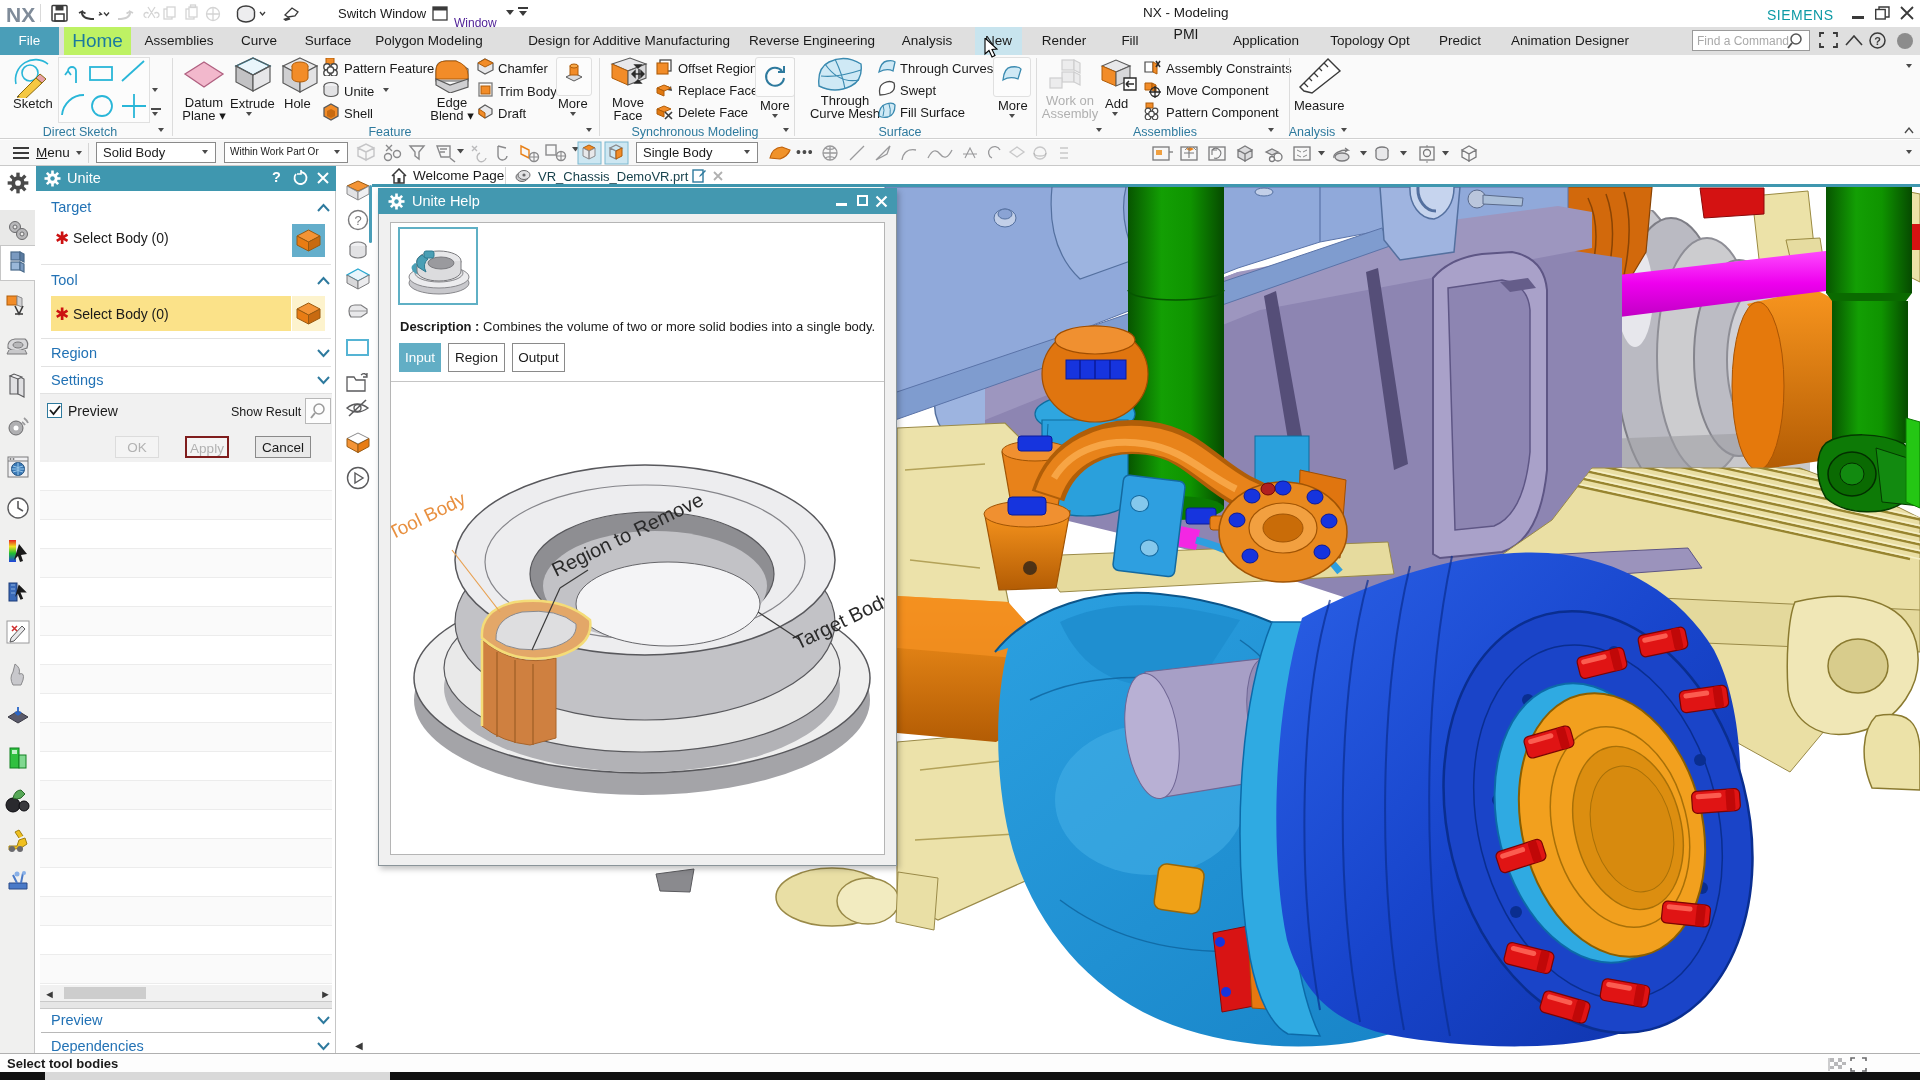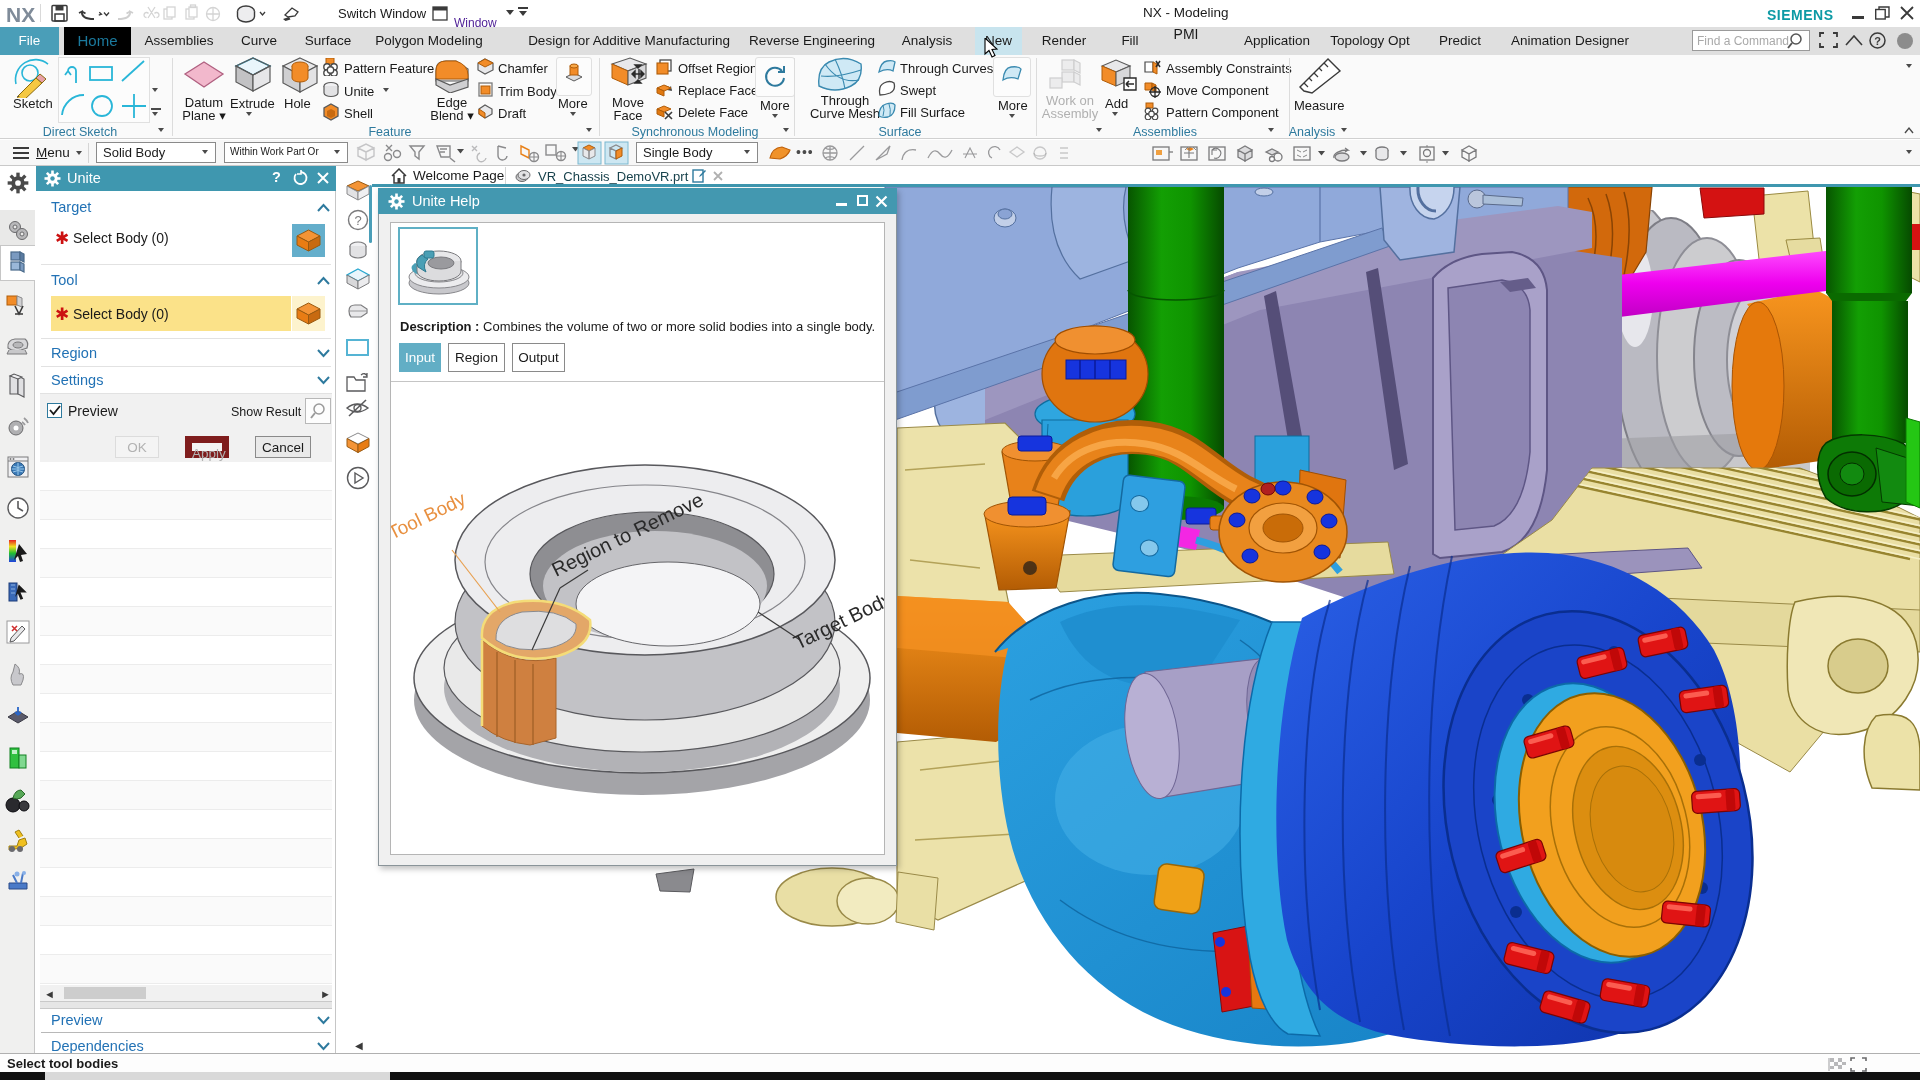--- a/index.html
+++ b/index.html
@@ -47,46 +47,46 @@
 <div class="ab" style="left:338px;top:6px;font-size:13px;color:#1a1a1a">Switch Window</div>
 <svg class="ab" style="left:432px;top:5px" width="18" height="17" viewBox="0 0 18 17">
       <rect x="1" y="2" width="14" height="13" fill="#fff" stroke="#3a3a3a" stroke-width="1.3"></rect>
       <rect x="1" y="2" width="14" height="3.5" fill="#3a3a3a"></rect>
     </svg>
 <div class="ab" style="left:454px;top:16px;font-size:12px;color:#4c1d95">Window</div>
 <div class="ab" style="left:506px;top:10px;width:0;height:0;border:4px solid transparent;border-top:5px solid #3a3a3a"></div>
 <div class="ab" style="left:518px;top:7px;width:10px;height:2px;background:#3a3a3a"></div>
 <div class="ab" style="left:519px;top:11px;width:0;height:0;border:4px solid transparent;border-top:5px solid #3a3a3a"></div>
 <div class="ab" style="left:1143px;top:5px;font-size:13.5px;color:#1a1a1a">NX - Modeling</div>
-<div class="ab" style="left:1767px;top:7px;font-size:14px;font-weight:bold;color:#0d9aa5;letter-spacing:0.5px">SIEMENS</div>
+<div class="ab" style="left:1767px;top:7px;font-size:14px;font-weight:normal;color:#0d9aa5;letter-spacing:0.5px">SIEMENS</div>
 <div class="ab" style="left:1852px;top:16px;width:12px;height:2.5px;background:#3a3a3a"></div>
 <svg class="ab" style="left:1875px;top:6px" width="15" height="14" viewBox="0 0 15 14">
       <rect x="0.7" y="3.5" width="9.5" height="9.5" fill="#fff" stroke="#3a3a3a" stroke-width="1.4"></rect>
       <path d="M4,3.5 v-2.5 h10 v10 h-3.5" fill="none" stroke="#3a3a3a" stroke-width="1.4"></path>
     </svg>
 <svg class="ab" style="left:1900px;top:6px" width="14" height="14" viewBox="0 0 14 14">
       <path d="M1,1 L13,13 M13,1 L1,13" stroke="#3a3a3a" stroke-width="1.8"></path>
     </svg>
 
 <div class="ab" style="left:0;top:27px;width:1920px;height:28px;background:#dfdfdf"></div>
 <div class="ab" style="left:0;top:27px;width:59px;height:28px;background:#4a9eb8;color:#fff;font-size:13.5px;text-align:center;line-height:28px">File</div>
-<div class="ab" style="left:64px;top:27px;width:67px;height:28px;background:#000000;color:#1b7a9e;font-size:15px;text-align:center;line-height:28px">Home</div>
+<div class="ab" style="left:64px;top:27px;width:67px;height:28px;background:#bef264;color:#1b7a9e;font-size:19px;text-align:center;line-height:28px">Home</div>
 <div class="ab" style="left:975px;top:27px;width:47px;height:28px;background:#c8e4ee"></div>
 <div class="ab" style="left:136px;top:27px;width:86px;line-height:28px;text-align:center;font-size:13.5px;color:#1a1a1a">Assemblies</div>
 <div class="ab" style="left:226px;top:27px;width:66px;line-height:28px;text-align:center;font-size:13.5px;color:#1a1a1a">Curve</div>
 <div class="ab" style="left:292px;top:27px;width:72px;line-height:28px;text-align:center;font-size:13.5px;color:#1a1a1a">Surface</div>
 <div class="ab" style="left:372px;top:27px;width:114px;line-height:28px;text-align:center;font-size:13.5px;color:#1a1a1a">Polygon Modeling</div>
 <div class="ab" style="left:508px;top:27px;width:222px;line-height:28px;text-align:right;font-size:13.5px;color:#1a1a1a">Design for Additive Manufacturing</div>
 <div class="ab" style="left:744px;top:27px;width:136px;line-height:28px;text-align:center;font-size:13.5px;color:#1a1a1a">Reverse Engineering</div>
 <div class="ab" style="left:894px;top:27px;width:66px;line-height:28px;text-align:center;font-size:13.5px;color:#1a1a1a">Analysis</div>
 <div class="ab" style="left:975px;top:27px;width:47px;line-height:28px;text-align:center;font-size:13.5px;color:#1a1a1a">New</div>
 <div class="ab" style="left:1034px;top:27px;width:60px;line-height:28px;text-align:center;font-size:13.5px;color:#1a1a1a">Render</div>
 <div class="ab" style="left:1106px;top:27px;width:48px;line-height:28px;text-align:center;font-size:13.5px;color:#1a1a1a">Fill</div>
 <div class="ab" style="left:1166px;top:20px;width:40px;line-height:28px;text-align:center;font-size:14px;color:#1a1a1a">PMI</div>
-<div class="ab" style="left:1222px;top:27px;width:88px;line-height:28px;text-align:right;font-size:13.5px;color:#1a1a1a">Application</div>
+<div class="ab" style="left:1222px;top:27px;width:88px;line-height:28px;text-align:center;font-size:13.5px;color:#1a1a1a">Application</div>
 <div class="ab" style="left:1324px;top:27px;width:92px;line-height:28px;text-align:center;font-size:13.5px;color:#1a1a1a">Topology Opt</div>
 <div class="ab" style="left:1432px;top:27px;width:56px;line-height:28px;text-align:center;font-size:13.5px;color:#1a1a1a">Predict</div>
 <div class="ab" style="left:1504px;top:27px;width:132px;line-height:28px;text-align:center;font-size:13.5px;color:#1a1a1a">Animation Designer</div>
 <div class="ab" style="left:1692px;top:30px;width:118px;height:21px;background:#fff;border:1px solid #9a9a9a"></div>
 <div class="ab" style="left:1697px;top:34px;font-size:12px;color:#a9a9a9">Find a Command</div>
 <svg class="ab" style="left:1786px;top:32px" width="18" height="18" viewBox="0 0 18 18">
       <circle cx="10" cy="7" r="5" fill="#fff" stroke="#555" stroke-width="1.5"></circle>
       <path d="M6,11 L2,16" stroke="#555" stroke-width="2"></path>
     </svg>
 <svg class="ab" style="left:1819px;top:32px" width="19" height="16" viewBox="0 0 19 16">
@@ -647,21 +647,21 @@
         <path d="M1,5 L4.5,9 L11,1" fill="none" stroke="#1a1a1a" stroke-width="1.8"></path>
       </svg>
 <div class="ab" style="left:68px;top:403px;font-size:14px;color:#1a1a1a">Preview</div>
 <div class="ab" style="left:231px;top:405px;font-size:12.5px;color:#1a1a1a">Show Result</div>
 <div class="ab" style="left:305px;top:398px;width:26px;height:26px;background:#fdfdfd;border:1px solid #b8b8b8"></div>
 <svg class="ab" style="left:309px;top:402px" width="18" height="18" viewBox="0 0 18 18">
         <circle cx="10" cy="7" r="5" fill="none" stroke="#9a9a9a" stroke-width="1.5"></circle>
         <path d="M6,11 L2,16" stroke="#9a9a9a" stroke-width="2"></path>
       </svg>
 <div class="ab" style="left:115px;top:436px;width:44px;height:22px;background:#f4f4f4;border:1px solid #dcdcdc;font-size:13.5px;color:#b2b2b2;text-align:center;line-height:21px">OK</div>
-<div class="ab" style="left:185px;top:436px;width:44px;height:22px;background:#f4f4f4;border:7px solid #7f1d1d;font-size:13.5px;color:#b2b2b2;text-align:center;line-height:21px">Apply</div>
+<div class="ab" style="left:185px;top:436px;width:44px;height:22px;background:#f4f4f4;border:2px solid #7f1d1d;font-size:13.5px;color:#b2b2b2;text-align:center;line-height:21px">Apply</div>
 <div class="ab" style="left:255px;top:436px;width:56px;height:22px;background:#e9e9e9;border:1px solid #8a8a8a;font-size:13.5px;color:#1a1a1a;text-align:center;line-height:21px">Cancel</div>
 <div class="ab" style="left:40px;top:462px;width:292px;height:523px;background:#fff;border-top:1px solid #c9c9c9"></div>
 <div class="ab" style="left:40px;top:462px;width:292px;height:29px;background:#ffffff;border-bottom:1px solid #ececec"></div>
 <div class="ab" style="left:40px;top:491px;width:292px;height:29px;background:#fafafa;border-bottom:1px solid #ececec"></div>
 <div class="ab" style="left:40px;top:520px;width:292px;height:29px;background:#ffffff;border-bottom:1px solid #ececec"></div>
 <div class="ab" style="left:40px;top:549px;width:292px;height:29px;background:#fafafa;border-bottom:1px solid #ececec"></div>
 <div class="ab" style="left:40px;top:578px;width:292px;height:29px;background:#ffffff;border-bottom:1px solid #ececec"></div>
 <div class="ab" style="left:40px;top:607px;width:292px;height:29px;background:#fafafa;border-bottom:1px solid #ececec"></div>
 <div class="ab" style="left:40px;top:636px;width:292px;height:29px;background:#ffffff;border-bottom:1px solid #ececec"></div>
 <div class="ab" style="left:40px;top:665px;width:292px;height:29px;background:#fafafa;border-bottom:1px solid #ececec"></div>

